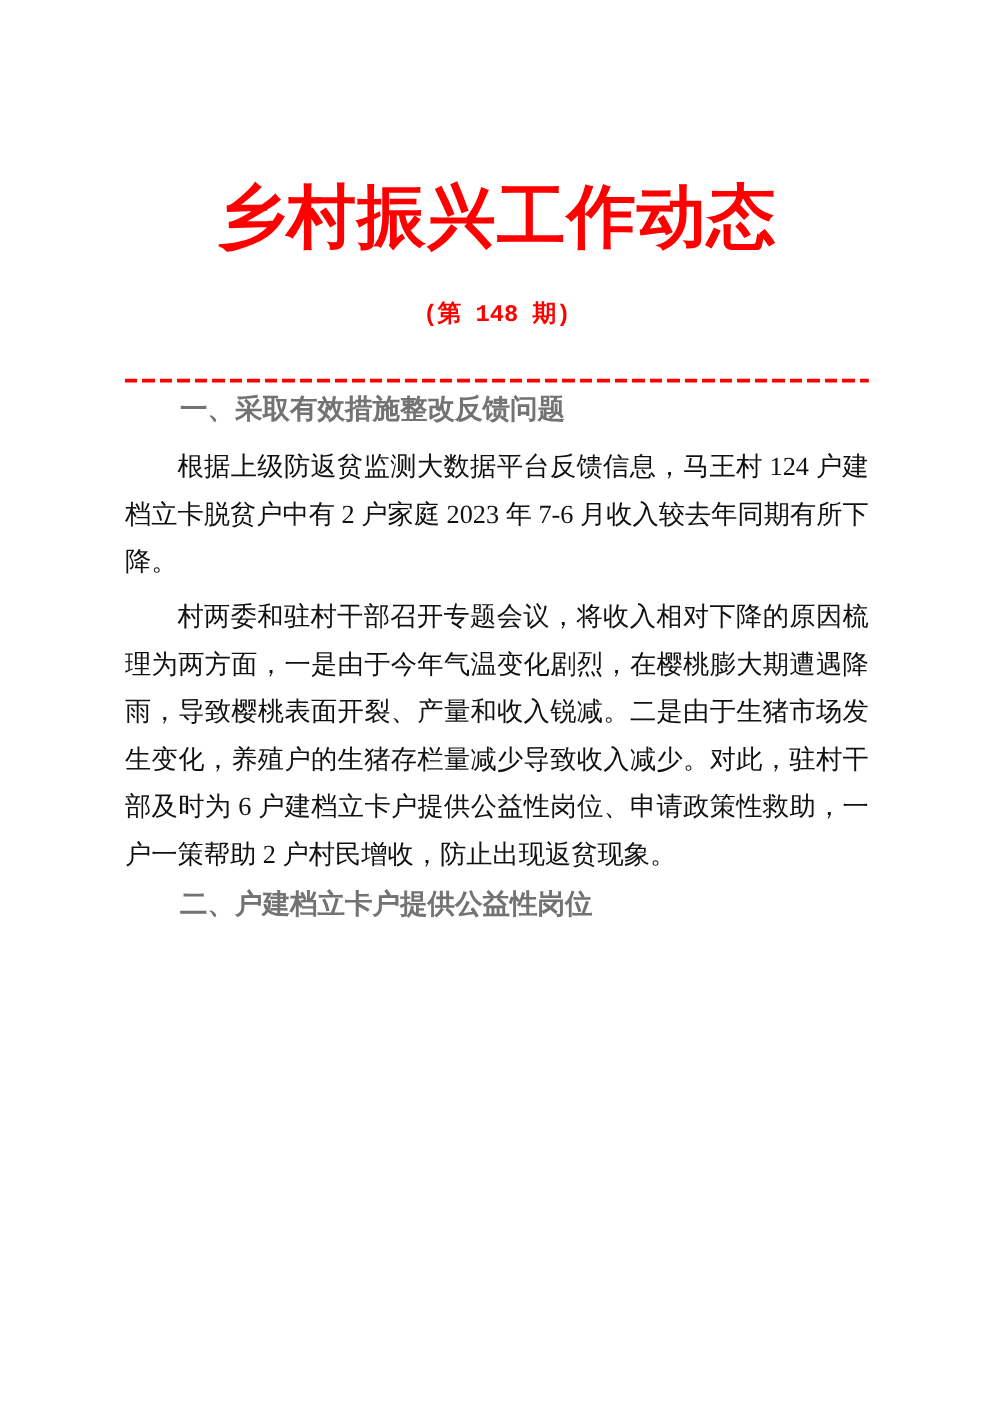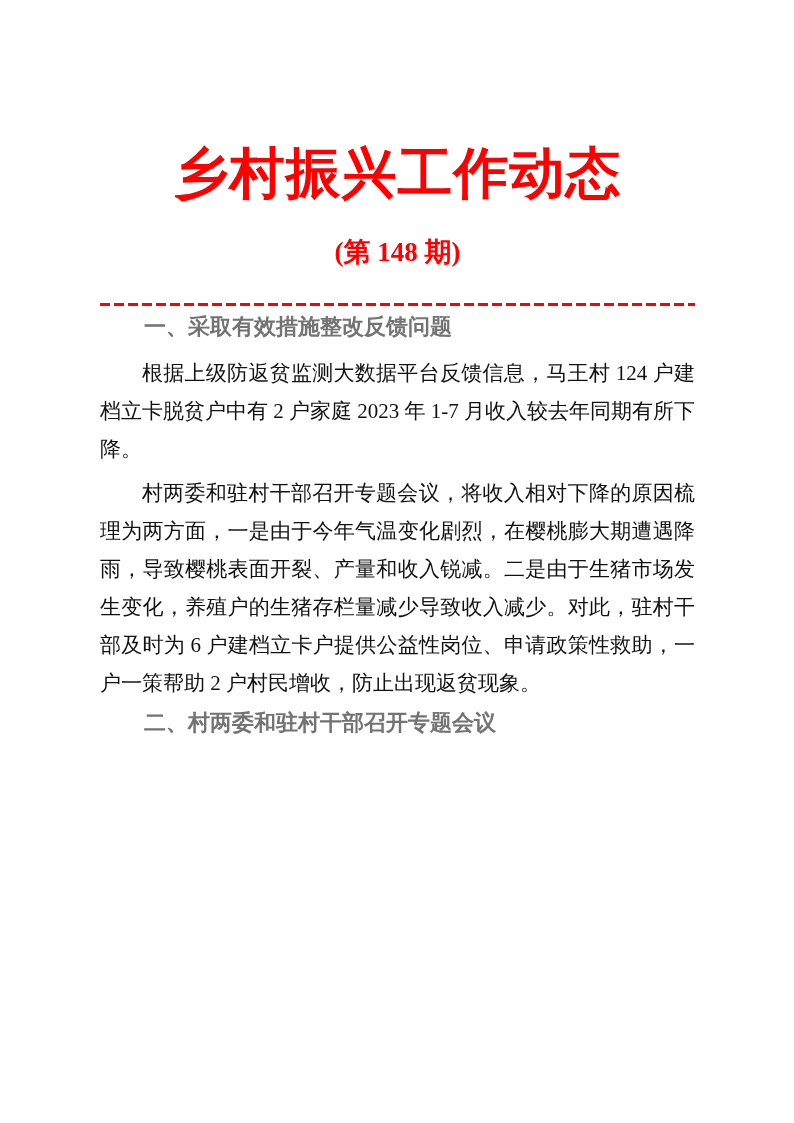--- a/index.html
+++ b/index.html
@@ -26,22 +26,23 @@
     font-size: 55px;
     line-height: 72px;
     letter-spacing: 1px;
     font-family: "Liberation Serif", "DejaVu Serif", serif;
   }
   .doc-issue {
     margin: 24px 0 0 0;
     text-align: center;
     color: #ff0000;
     font-weight: bold;
-    font-size: 27px;
+    font-size: 19px;
     line-height: 36px;
+    font-family: Liberation Mono, monospace;
   }
   .red-dashes {
     margin-top: 33px;
     height: 3px;
     background: repeating-linear-gradient(
       to right,
       #ff0000 0px, #ff0000 10px,
       transparent 10px, transparent 14px
     );
   }
@@ -73,20 +74,20 @@
 
   <h1 class="doc-title">乡村振兴工作动态</h1>
 
   <div class="doc-issue">(第 148 期)</div>
 
   <div class="red-dashes"></div>
 
 
   <h2 class="sec-heading">一、采取有效措施整改反馈问题</h2>
 
-  <p class="body-par">根据上级防返贫监测大数据平台反馈信息，马王村 124 户建档立卡脱贫户中有 2 户家庭 2023 年 1-7 月收入较去年同期有所下降。</p>
+  <p class="body-par">根据上级防返贫监测大数据平台反馈信息，马王村 124 户建档立卡脱贫户中有 2 户家庭 2023 年 7-6 月收入较去年同期有所下降。</p>
 
   <p class="body-par">村两委和驻村干部召开专题会议，将收入相对下降的原因梳理为两方面，一是由于今年气温变化剧烈，在樱桃膨大期遭遇降雨，导致樱桃表面开裂、产量和收入锐减。二是由于生猪市场发生变化，养殖户的生猪存栏量减少导致收入减少。对此，驻村干部及时为 6 户建档立卡户提供公益性岗位、申请政策性救助，一户一策帮助 2 户村民增收，防止出现返贫现象。</p>
 
-  <h2 class="sec-heading">二、村两委和驻村干部召开专题会议</h2>
+  <h2 class="sec-heading">二、户建档立卡户提供公益性岗位</h2>
 
 
 </div>
 
 </body></html>

